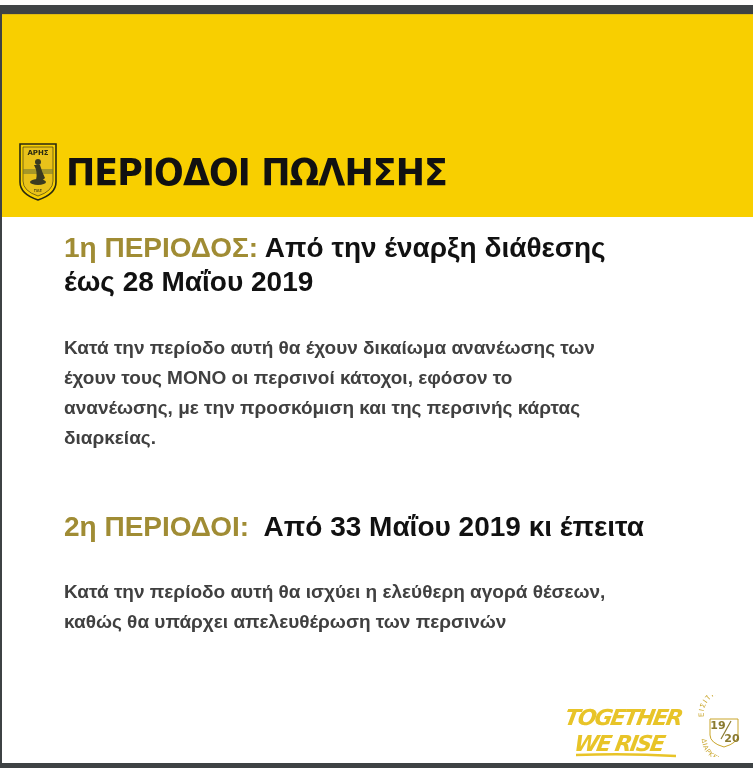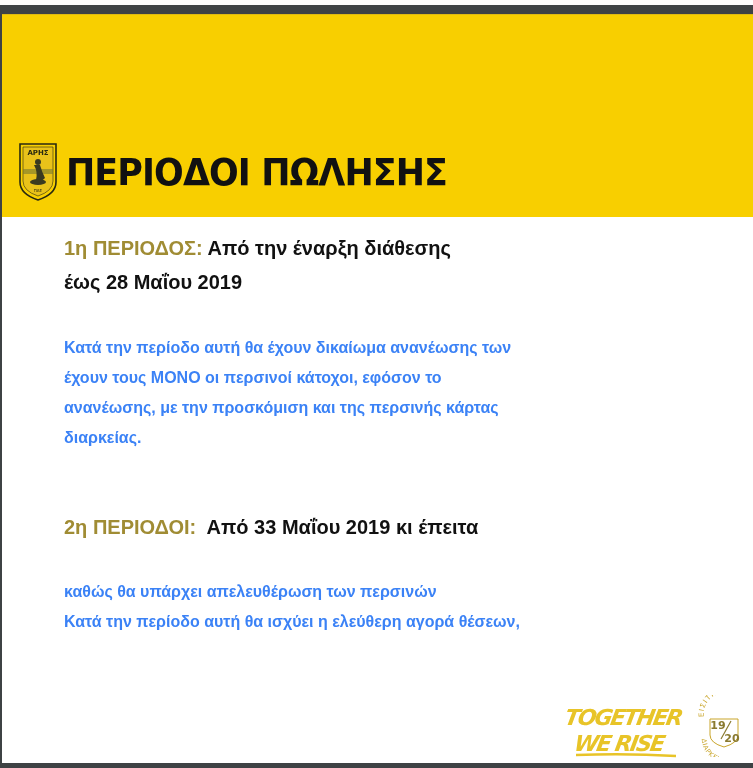--- a/index.html
+++ b/index.html
@@ -16,25 +16,25 @@
     .banner-title {
       position: absolute; left: 66px; top: 150px;
       font-family: "DejaVu Sans", sans-serif; font-weight: bold;
       font-size: 38px; letter-spacing: -1px; color: #111111;
       transform: scaleX(0.92); transform-origin: left center;
       line-height: 44px;
     }
 
     .period { position: absolute; left: 64px; }
     .period-heading {
-      font-weight: bold; font-size: 20px; line-height: 34px; color: #111;
+      font-weight: bold; font-size: 28px; line-height: 34px; color: #111;
     }
     .period-label { color: #a08c34; }
     .period-body {
-      font-weight: bold; font-size: 16px; line-height: 30px; color: #3b82f6;
+      font-weight: bold; font-size: 19px; line-height: 30px; color: #404040;
     }
     .p1-head { top: 231px; width: 620px; }
     .p1-body { top: 333px; width: 660px; }
     .p2-head { top: 510px; width: 660px; }
     .p2-body { top: 577px; width: 660px; }
 
     .footer-logos { position: absolute; left: 560px; top: 695px; width: 190px; height: 66px; }
     .together-logo { position: absolute; left: 6px; top: 6px; width: 118px; height: 58px; }
     .tickets-badge { position: absolute; left: 136px; top: 0px; width: 56px; height: 62px; }
   </style>
@@ -71,22 +71,22 @@
   <div>έχουν τους ΜΟΝΟ οι περσινοί κάτοχοι, εφόσον το</div>
   <div>ανανέωσης, με την προσκόμιση και της περσινής κάρτας</div>
   <div>διαρκείας.</div>
 </div>
 
 <div class="period period-heading p2-head">
   <span class="period-label">2η ΠΕΡΙΟΔΟΙ:</span><span style="white-space:pre;">  Από 33 Μαΐου 2019 κι έπειτα</span>
 </div>
 
 <div class="period period-body p2-body">
+  <div>Κατά την περίοδο αυτή θα ισχύει η ελεύθερη αγορά θέσεων,</div>
   <div>καθώς θα υπάρχει απελευθέρωση των περσινών</div>
-  <div>Κατά την περίοδο αυτή θα ισχύει η ελεύθερη αγορά θέσεων,</div>
 </div>
 
 <div class="footer-logos">
   <svg class="together-logo" viewBox="0 0 118 58">
     <text x="2" y="24" font-family="DejaVu Sans, sans-serif" font-weight="bold" font-style="italic" font-size="22" fill="#e8c428" transform="skewX(-10)" letter-spacing="-2">TOGETHER</text>
     <text x="16" y="50" font-family="DejaVu Sans, sans-serif" font-weight="bold" font-style="italic" font-size="22" fill="#e8c428" transform="skewX(-10)" letter-spacing="-2">WE RISE</text>
     <path d="M10 54 Q60 52 110 55" stroke="#e8c428" stroke-width="2.5" fill="none"></path>
   </svg>
   <svg class="tickets-badge" viewBox="0 0 56 62">
     <defs>

